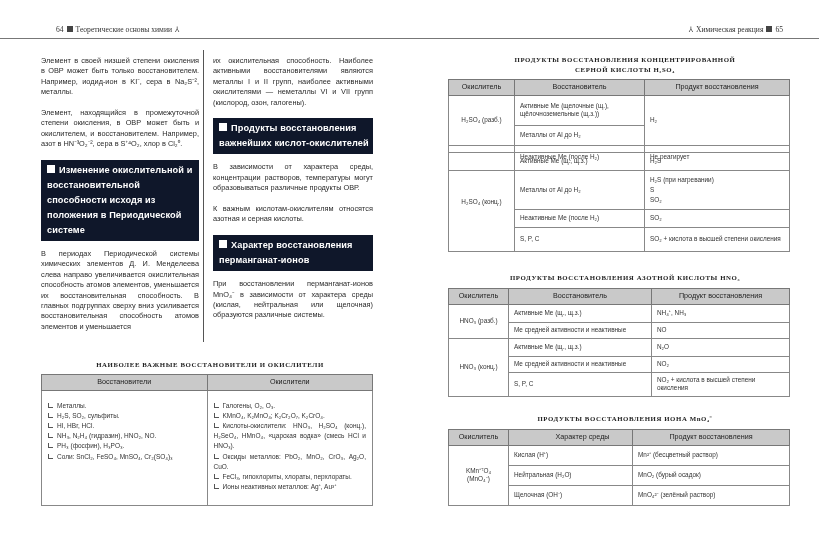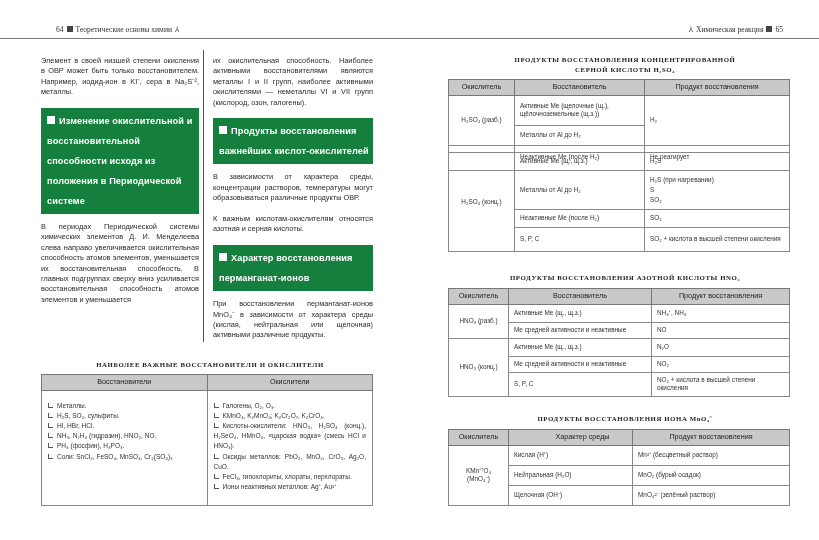--- a/index.html
+++ b/index.html
@@ -9,21 +9,21 @@
   .page-left { left: 0; width: 410px; }
   .page-right { left: 410px; width: 409px; }
   .running-head { position: absolute; top: 24px; font-family: "Liberation Serif", serif; font-size: 7.6px; color: #333; display: flex; align-items: center; gap: 3px; white-space: nowrap; }
   .running-head .sq { display: inline-block; width: 6px; height: 6px; background: #444; }
   .rh-left { left: 56px; }
   .rh-right { right: 36px; }
   .head-rule { position: absolute; top: 38px; height: 1px; background: #777; }
   .col { position: absolute; font-size: 7.35px; line-height: 10.4px; text-align: justify; color: #2a2a2a; }
   .col p { margin-bottom: 10.4px; }
   .col-divider { position: absolute; left: 203px; top: 50px; width: 1px; height: 292px; background: #555; }
-  .sect-box { background: #15803d; color: #fff; font-weight: bold; font-size: 9.2px; line-height: 20px; padding: 3px 4px 3px 6px; margin-bottom: 8px; text-align: left; letter-spacing: 0.1px; }
+  .sect-box { background: #0f172a; color: #fff; font-weight: bold; font-size: 9.2px; line-height: 15px; padding: 3px 4px 3px 6px; margin-bottom: 8px; text-align: left; letter-spacing: 0.1px; }
   .sect-box .sq { display: inline-block; width: 8px; height: 8px; background: #fff; margin-right: 4px; vertical-align: 0px; }
   .tbl-title { position: absolute; font-family: "Liberation Serif", serif; font-weight: bold; font-size: 6.8px; letter-spacing: 0.6px; text-align: center; line-height: 9.5px; color: #222; }
   table { position: absolute; border-collapse: collapse; font-size: 6.4px; line-height: 8.5px; color: #333; }
   table th { background: #c9c9c9; font-weight: normal; font-size: 7.2px; color: #222; border: 0.8px solid #777; padding: 3px 4px; text-align: center; }
   table td { border: 0.8px solid #888; padding: 3px 5px; vertical-align: middle; }
   table td.ox { text-align: center; }
   .list-cell { vertical-align: top !important; padding: 10px 6px 8px 6px !important; }
   .list-cell div { line-height: 10.2px; font-size: 6.5px; text-align: justify; }
   .bullet { display: inline-block; width: 5px; height: 5px; border-left: 1.6px solid #555; border-bottom: 1.6px solid #555; margin-right: 4px; vertical-align: 0; }
 </style>
@@ -34,39 +34,40 @@
   <div class="running-head rh-left">
     <span>64</span>
     <span class="sq"></span>
     <span>Теоретические основы химии</span>
     <span>⅄</span>
   </div>
   <div class="head-rule" style="left:0;width:410px;"></div>
 
   <div class="col" style="left:41px; top:56px; width:158px;">
     <p>Элемент в своей низшей степени окисления в ОВР может быть только восстановителем. Например, иодид-ион в KI⁻, сера в Na₂S⁻², металлы.</p>
+    <p>Элемент, находящийся в промежуточной степени окисления, в ОВР может быть и окислителем, и восстановителем. Например, азот в HN⁻³O₂⁻², сера в S⁺⁴O₂, хлор в Cl₂⁰.</p>
     <div class="sect-box">
       <span class="sq"></span><span>Изменение окислительной и восстановительной способности исходя из положения в Периодической системе</span>
     </div>
     <p>В периодах Периодической системы химических элементов Д. И. Менделеева слева направо увеличивается окислительная способность атомов элементов, уменьшается их восстановительная способность. В главных подгруппах сверху вниз усиливается восстановительная способность атомов элементов и уменьшается</p>
   </div>
 
   <div class="col-divider"></div>
 
   <div class="col" style="left:213px; top:56px; width:160px;">
     <p>их окислительная способность. Наиболее активными восстановителями являются металлы I и II групп, наиболее активными окислителями — неметаллы VI и VII групп (кислород, озон, галогены).</p>
     <div class="sect-box">
       <span class="sq"></span><span>Продукты восстановления важнейших кислот-окислителей</span>
     </div>
     <p>В зависимости от характера среды, концентрации растворов, температуры могут образовываться различные продукты ОВР.</p>
     <p>К важным кислотам-окислителям относятся азотная и серная кислоты.</p>
     <div class="sect-box">
       <span class="sq"></span><span>Характер восстановления перманганат-ионов</span>
     </div>
-    <p>При восстановлении перманганат-ионов MnO₄⁻ в зависимости от характера среды (кислая, нейтральная или щелочная) активными различные продукты.</p>
+    <p>При восстановлении перманганат-ионов MnO₄⁻ в зависимости от характера среды (кислая, нейтральная или щелочная) образуются различные системы.</p>
   </div>
 
   <div class="tbl-title" style="left:30px; top:360px; width:360px;">НАИБОЛЕЕ ВАЖНЫЕ ВОССТАНОВИТЕЛИ И ОКИСЛИТЕЛИ</div>
   <table style="left:41px; top:374px; width:332px;">
     <tbody>
         <tr>
       <th style="width:50%;text-align:center;">Восстановители</th>
       <th style="width:50%;">Окислители</th>
     </tr>
     <tr>

